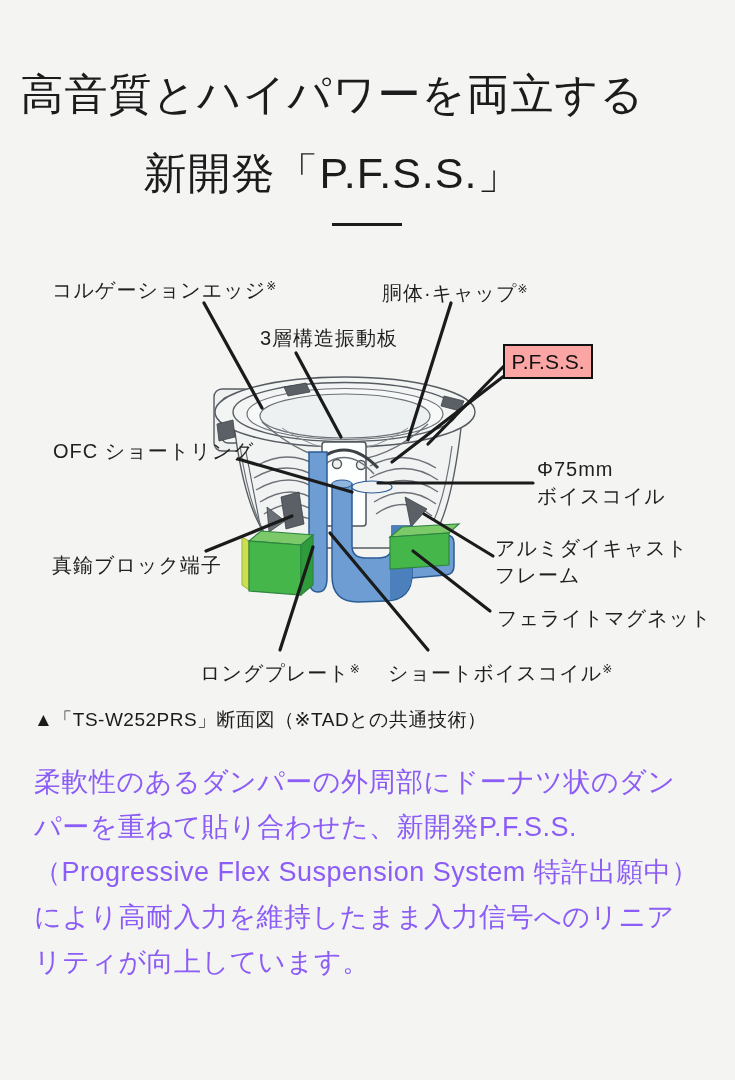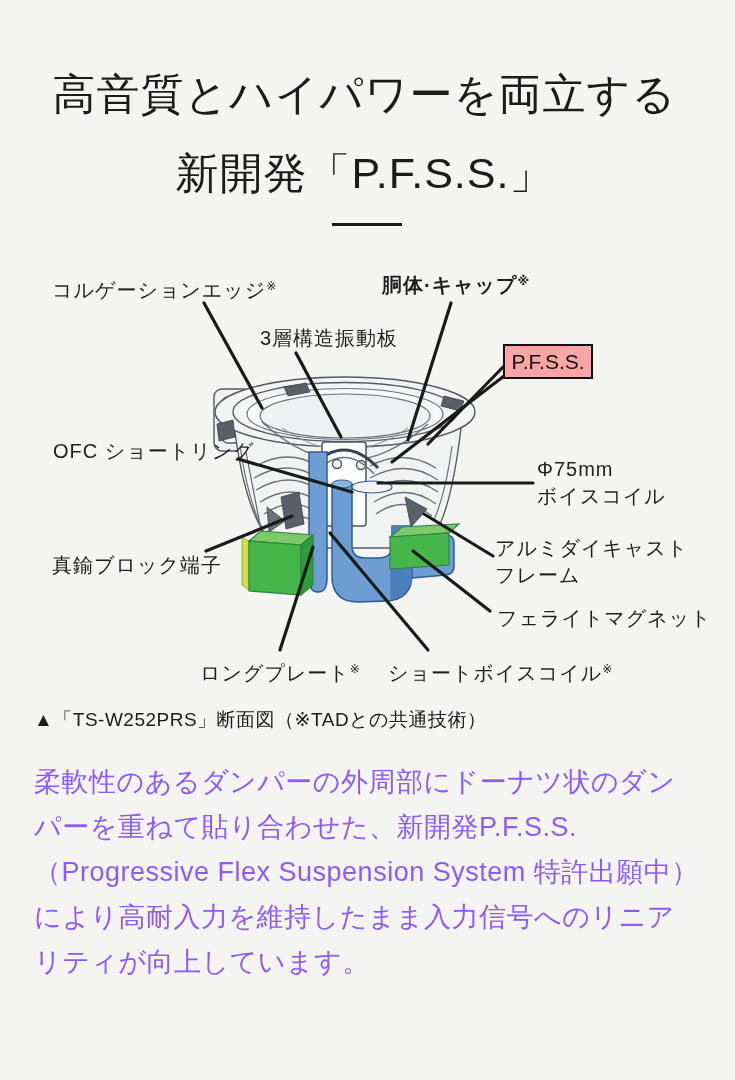--- a/index.html
+++ b/index.html
@@ -5,21 +5,21 @@
   html,body{margin:0;padding:0;}
   body{background:#e9e9e8;}
   #canvas{
     position:relative;width:735px;height:1080px;margin:0 auto;
     background:#f4f4f3;overflow:hidden;
     font-family:"Liberation Sans","DejaVu Sans",sans-serif;
     color:#1f1f1f;
   }
   .title-line{
     position:absolute;left:0;width:665px;text-align:center;
-    font-size:43px;font-weight:400;letter-spacing:1px;color:#1c1c1c;padding-left:32px;
+    font-size:43px;font-weight:400;letter-spacing:1px;color:#1c1c1c;
   }
   #title-line1{top:66px;}
   #title-line2{top:145px;}
   .divider{
     position:absolute;left:332px;top:223px;width:70px;height:3px;background:#1b1b1b;
   }
   .lbl{
     position:absolute;font-size:20px;font-weight:500;letter-spacing:1px;
     color:#1f1f1f;white-space:nowrap;line-height:27px;
   }
@@ -128,21 +128,21 @@
       <path d="M206,551 L292,516"></path>
       <path d="M493,556 L424,514"></path>
       <path d="M490,611 L413,551"></path>
       <path d="M280,650 L313,547"></path>
       <path d="M428,650 L330,533"></path>
     </g>
   </svg>
 
   <div class="lbl" style="left:52px;top:273px;"><span>コルゲーションエッジ</span><span class="note">※</span></div>
 
-  <div class="lbl" style="left:382px;top:268px;font-weight:bold;"><span>胴体·キャップ</span><span class="note">※</span></div>
+  <div class="lbl" style="left:382px;top:276px;"><span>胴体·キャップ</span><span class="note">※</span></div>
 
   <div class="lbl" style="left:260px;top:325px;"><span>3層構造振動板</span></div>
 
   <div class="pfss-box">
       <span>P.F.S.S.</span>
     </div>
 
   <div class="lbl" style="left:53px;top:438px;"><span>OFC ショートリング</span></div>
 
   <div class="lbl" style="left:537px;top:456px;">

